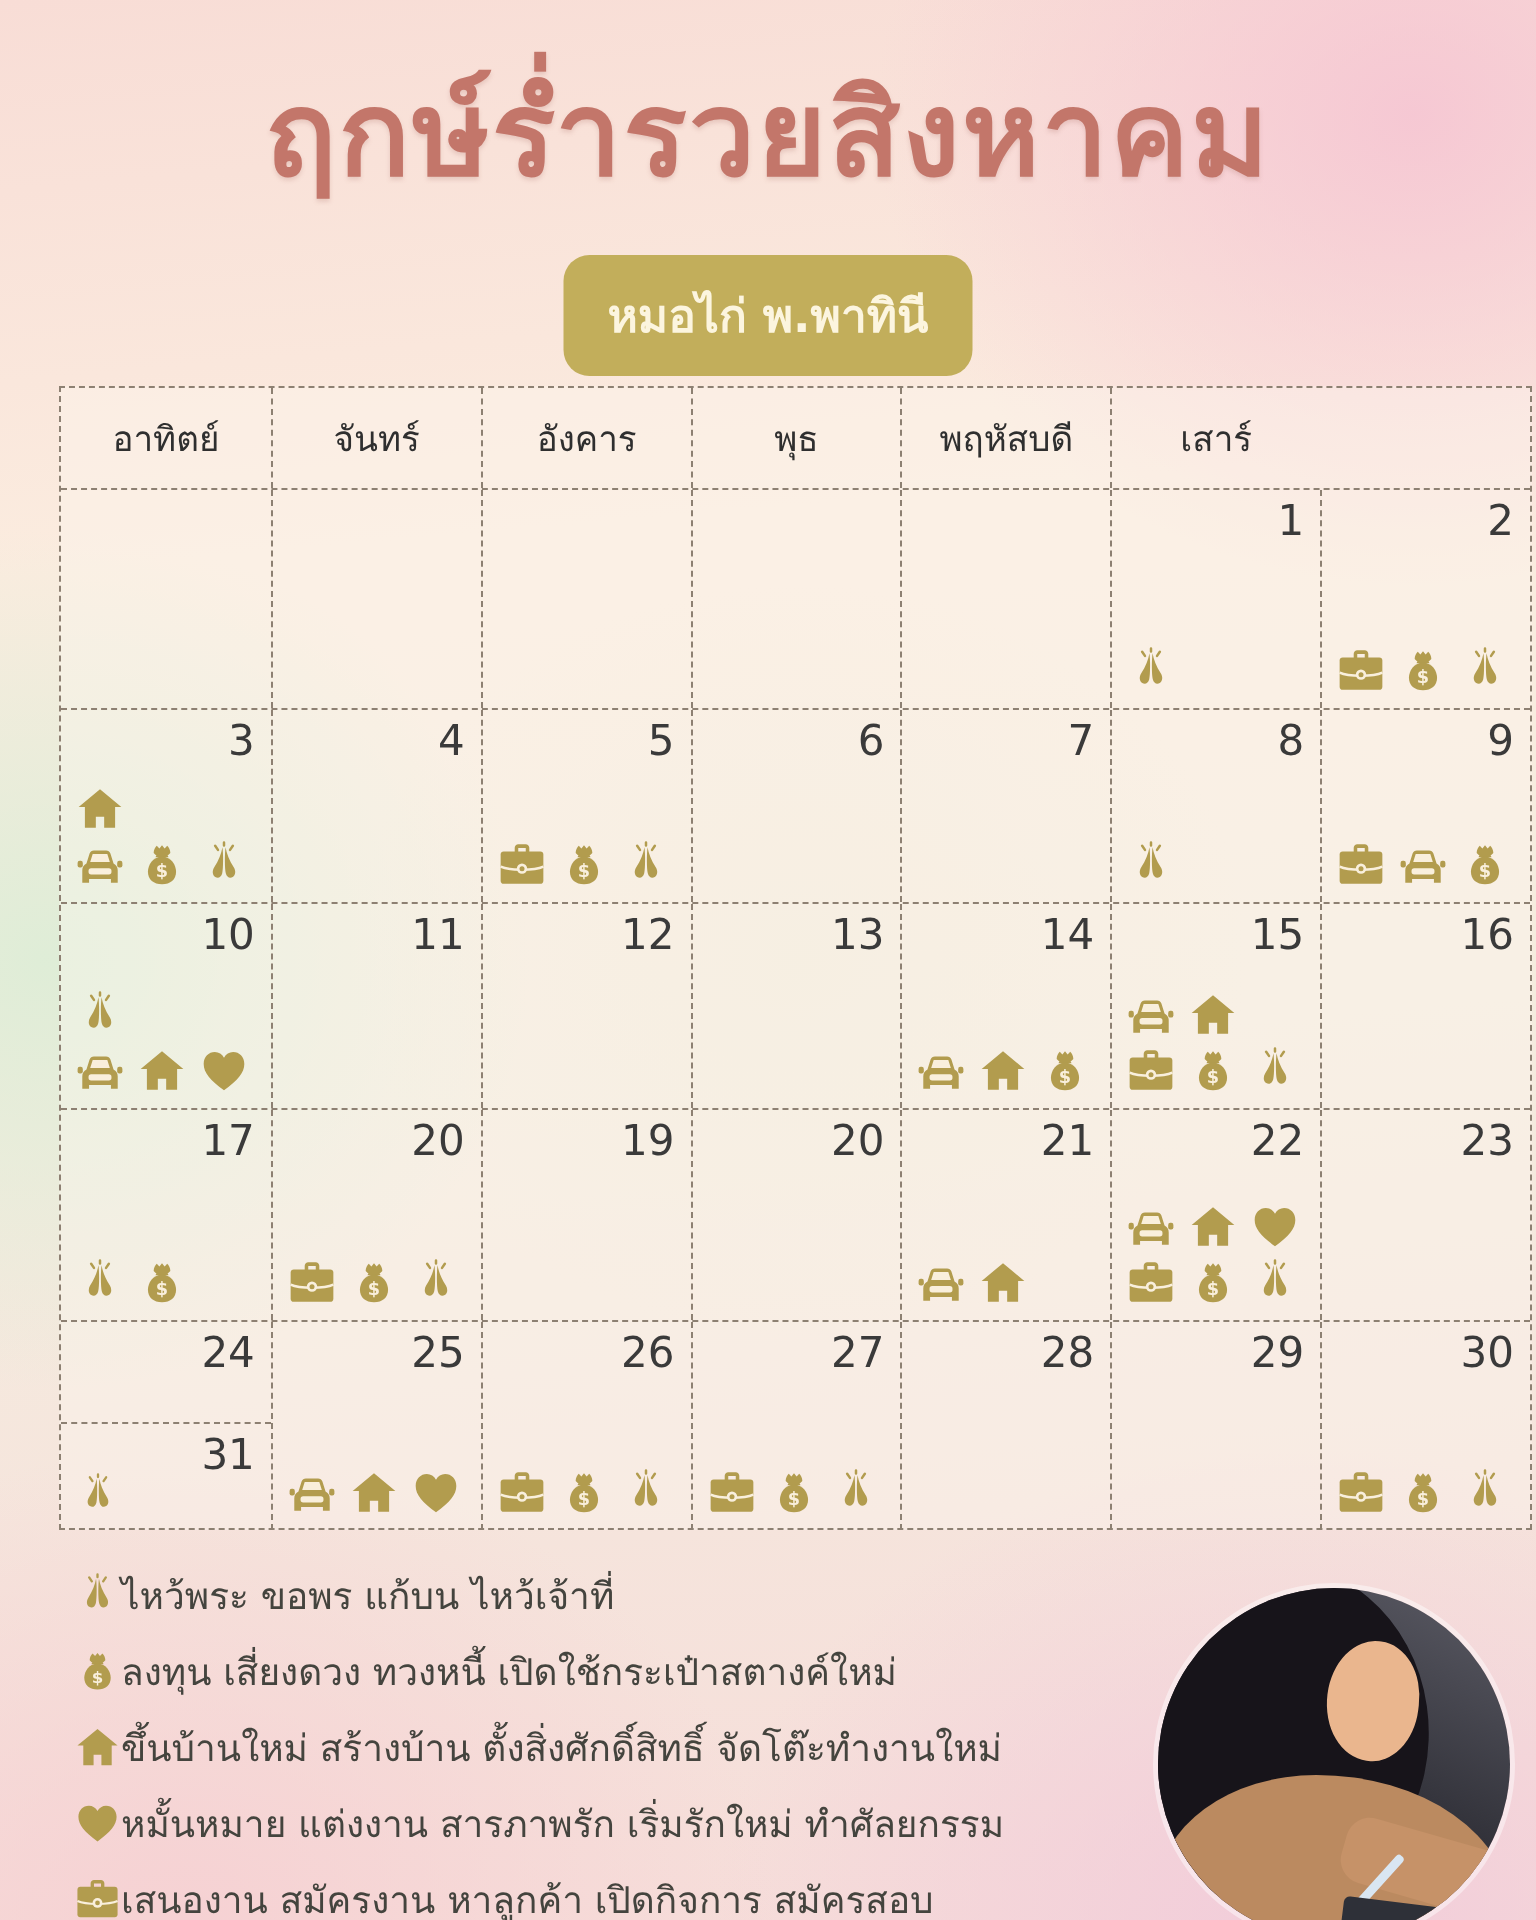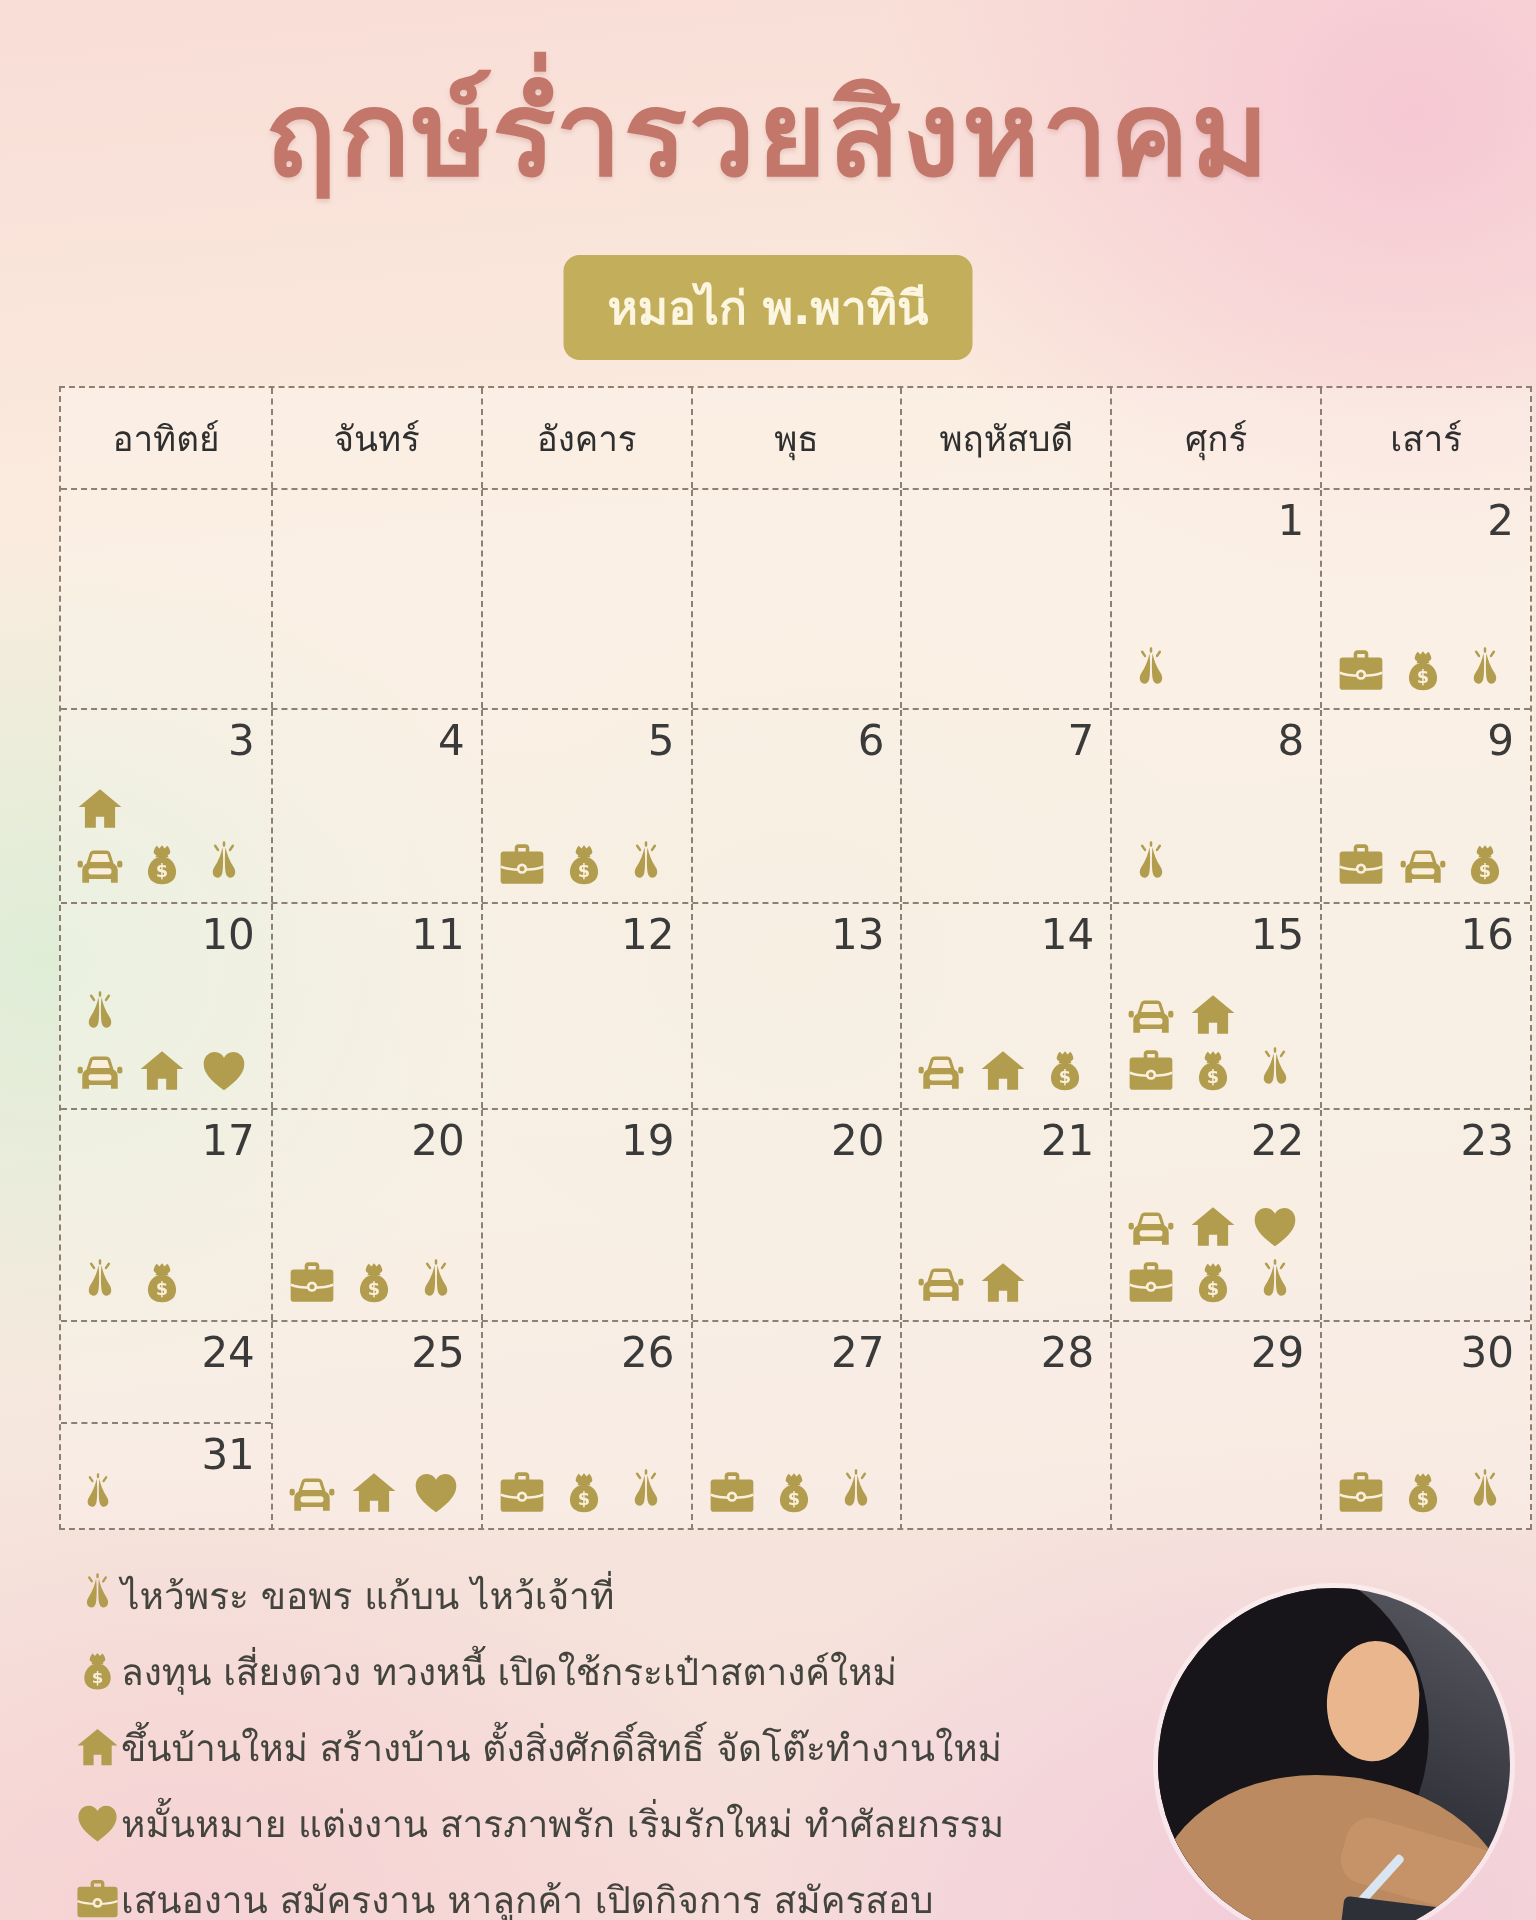--- a/index.html
+++ b/index.html
@@ -15,21 +15,21 @@
       linear-gradient(175deg,#f8ddd6 0%,#fbecdf 28%,#f5ecdf 55%,#f6dcd9 100%);
   }
   .title{
     position:absolute;top:39px;left:0;width:100%;text-align:center;
     font-size:118px;font-weight:bold;color:var(--title,#c3766a);
     letter-spacing:2px;white-space:nowrap;text-shadow:0 3px 4px rgba(180,120,110,.25);
   }
   .subtitle{
     position:absolute;top:255px;left:50%;transform:translateX(-50%);
     background:var(--badge,#c2ae5b);color:#fcf5df;font-size:46px;font-weight:bold;
-    padding:16px 44px;border-radius:16px;white-space:nowrap;
+    padding:24px 44px;border-radius:26px;white-space:nowrap;
   }
   .calendar{
     position:absolute;left:59px;top:386px;width:1473px;height:1144px;
     border:2px dashed var(--line,#8d8072);box-sizing:border-box;
     background:rgba(253,247,238,.38);
   }
   .hrow{display:grid;grid-template-columns:repeat(7,1fr);height:100px;}
   .hcell{
     border-left:2px dashed var(--line);display:flex;align-items:center;justify-content:center;
     font-size:35px;color:#2f2f2f;font-weight:500;
@@ -109,21 +109,20 @@
 <div class="title">ฤกษ์ร่ำรวยสิงหาคม</div>
 <div class="subtitle">หมอไก่ พ.พาทินี</div>
 
 <div class="calendar">
   <div class="hrow" id="cal-header">
       <div class="hcell">อาทิตย์</div>
       <div class="hcell">จันทร์</div>
       <div class="hcell">อังคาร</div>
       <div class="hcell">พุธ</div>
       <div class="hcell">พฤหัสบดี</div>
-      <div class="hcell">ศุกร์</div>
       <div class="hcell">เสาร์</div>
     </div>
   <div id="cal-body">
       <div class="week">
         <div class="cell"></div>
         <div class="cell"></div>
         <div class="cell"></div>
         <div class="cell"></div>
         <div class="cell"></div>
         <div class="cell">

